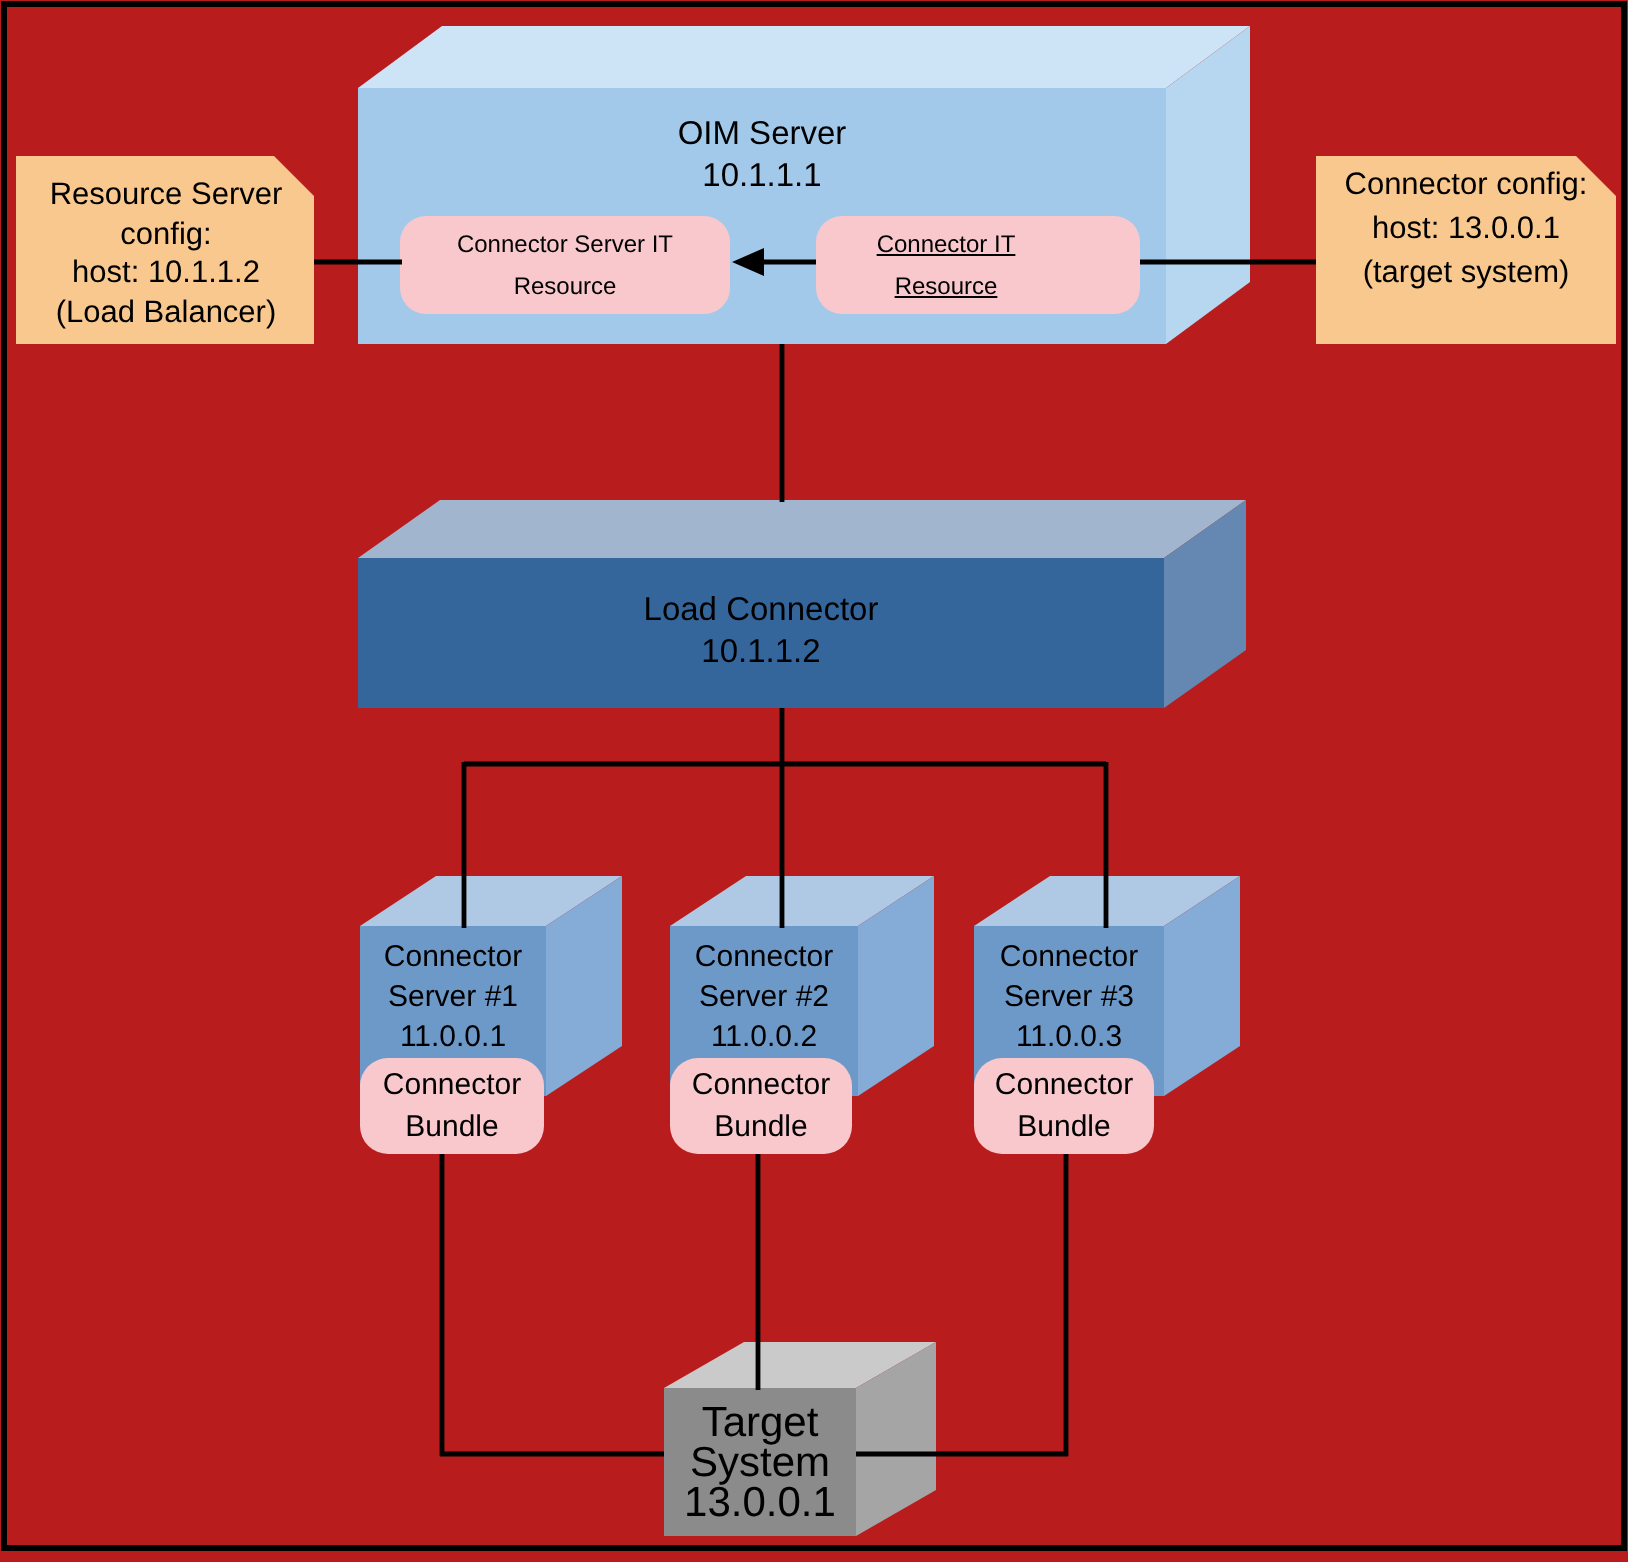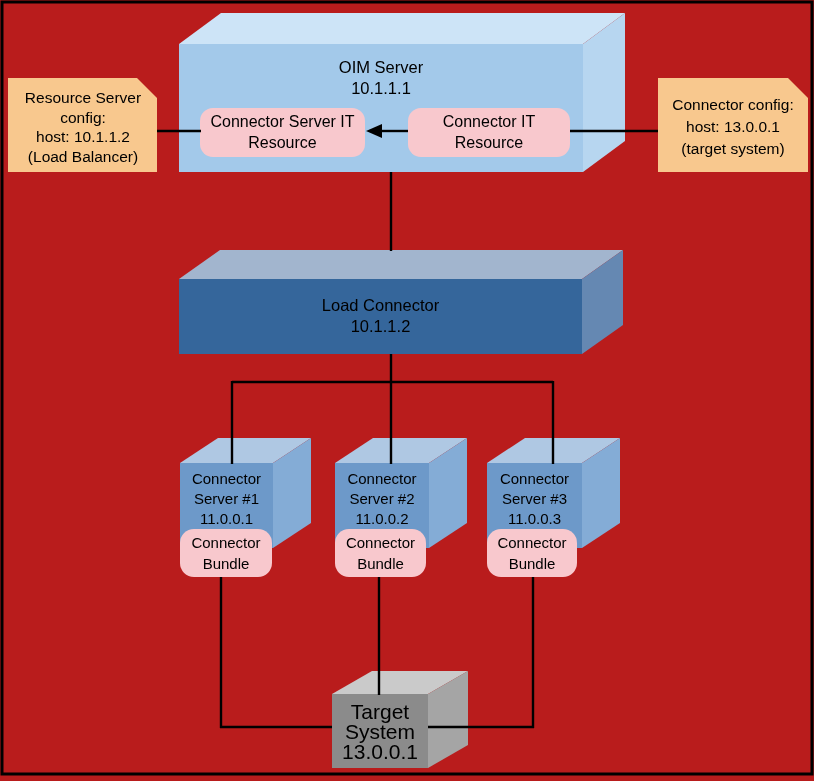--- a/index.html
+++ b/index.html
@@ -6,21 +6,21 @@
   .stage{
     position:relative;width:814px;height:781px;background:#b91c1c;
     font-family:"Liberation Sans",sans-serif;overflow:hidden;
   }
   .stage svg{position:absolute;left:0;top:0;}
   .label{
     position:absolute;text-align:center;white-space:pre-line;
     color:#000;letter-spacing:0;
   }
   .lbl-node{font-size:16.5px;line-height:21px;}
-  .lbl-pink{font-size:16px;line-height:20.5px;}
+  .lbl-pink{font-size:12px;line-height:20.5px;}
   .lbl-note-l{font-size:15.5px;line-height:19.5px;}
   .lbl-note-r{font-size:15.5px;line-height:22px;}
   .lbl-cube{font-size:15px;line-height:20px;}
   .lbl-bundle{font-size:15px;line-height:20.5px;}
   .lbl-target{font-size:21px;line-height:20px;}
 
   .border-rect{fill:none;stroke:var(--line-black,#000);stroke-width:3;}
   .ln{stroke:var(--line-black,#000);stroke-width:2.4;fill:none;}
   .arrowhead{fill:var(--line-black,#000);}
 
@@ -113,29 +113,29 @@
     <line class="ln" x1="533" y1="577" x2="533" y2="728"></line>
     <line class="ln" x1="428" y1="727" x2="534" y2="727"></line>
   </svg>
 
   <div class="label lbl-node" style="left:179px;top:57px;width:404px;">OIM Server
 10.1.1.1</div>
 
   <div class="label lbl-pink" style="left:200px;top:112px;width:165px;">Connector Server IT
 Resource</div>
 
-  <div class="label lbl-pink" style="left:408px;top:112px;width:162px;">Connector IT
+  <div class="label lbl-pink" style="left:392px;top:112px;width:162px;text-decoration:underline;">Connector IT
 Resource</div>
 
   <div class="label lbl-note-l" style="left:10px;top:88px;width:146px;">Resource Server
 config:
 host: 10.1.1.2
 (Load Balancer)</div>
 
-  <div class="label lbl-note-r" style="left:660px;top:94px;width:146px;">Connector config:
+  <div class="label lbl-note-r" style="left:660px;top:82px;width:146px;">Connector config:
 host: 13.0.0.1
 (target system)</div>
 
   <div class="label lbl-node" style="left:179px;top:295px;width:403px;">Load Connector
 10.1.1.2</div>
 
   <div class="label lbl-cube" style="left:180px;top:469px;width:93px;">Connector
 Server #1
 11.0.0.1</div>
   <div class="label lbl-cube" style="left:335px;top:469px;width:94px;">Connector

